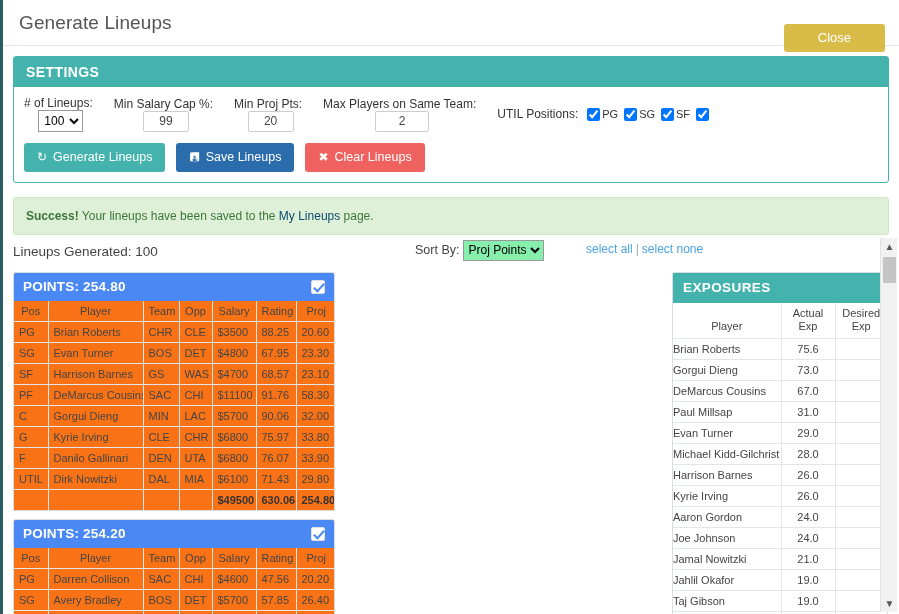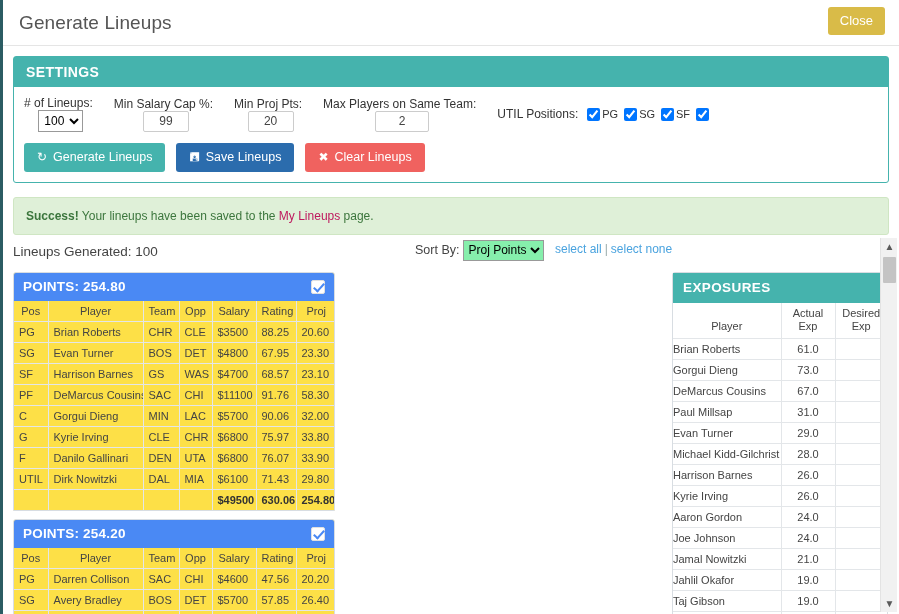--- a/index.html
+++ b/index.html
@@ -29,27 +29,27 @@
     position: relative;
   }
   .modal-title {
     font-size: 19px;
     font-weight: 400;
     color: #555555;
     letter-spacing: .1px;
   }
   .close-button {
     position: absolute;
-    right: 14px; top: 7px;
+    right: 14px; top: 24px;
     background: #d9bb48;
     color: #ffffff;
     border: none;
     border-radius: 3px;
     font-size: 13px;
-    padding: 7px 12px;
+    padding: 7px 34px;
     cursor: pointer;
     font-family: "Liberation Sans", sans-serif;
     line-height: 1.1;
   }
 
   
   .panel-wrap { padding: 10px 10px 0 10px; }
   .settings-panel {
     border: 1px solid #45b3ad;
     border-radius: 3px;
@@ -118,62 +118,62 @@
   .alert {
     margin: 14px 10px 0 10px;
     background: #dff0d8;
     border: 1px solid #cfe6c3;
     border-radius: 3px;
     color: #3c763d;
     font-size: 12px;
     padding: 11px 12px;
   }
   .alert b { font-weight: bold; }
-  .alert a { color: #be185d; text-decoration: none; }
+  .alert a { color: #0c4a6e; text-decoration: none; }
 
   
   .toolbar {
     display: flex; align-items: center;
     margin: 5px 10px 8px 10px;
     font-size: 13px; color: #444;
     position: relative;
     height: 24px;
   }
   .gen-count { font-size: 13.5px; color: #444; }
   .sort-wrap {
     position: absolute; left: 402px; top: 0;
     display: flex; align-items: center;
   }
   .sort-wrap label { margin-right: 4px; font-size: 12.5px; }
   .sort-select {
     height: 21px; font-size: 12px;
     font-family: "Liberation Sans", sans-serif;
     border: 1px solid #999; background: #86efac;
   }
-  .sel-links { position: absolute; left: 542px; top: 2px; font-size: 12px; }
+  .sel-links { position: absolute; left: 573px; top: 2px; font-size: 12px; }
   .sel-links a { color: #4aa3df; text-decoration: none; }
   .sel-links span.sep { color: #9aa; margin: 0 3px; }
 
   
   .content {
     display: flex;
     padding: 0 10px 0 10px;
     align-items: flex-start;
   }
   .lineups-col {
     width: 651px;
     display: flex; flex-wrap: wrap;
     gap: 0 8px;
   }
   .lineup-card {
     width: 322px;
     border: 1px solid #d8dde2;
     border-radius: 3px 3px 0 0;
     margin-bottom: 8px;
-    background: #fde047;
+    background: #f97316;
     overflow: hidden;
   }
   .lineup-head {
     background: #4a89f4;
     color: #fff;
     display: flex; align-items: center;
     justify-content: space-between;
     padding: 6px 9px;
     height: 28px;
   }
@@ -581,21 +581,21 @@
             </th>
             <th>
               <span>Desired</span><br>
               <span>Exp</span>
             </th>
           </tr>
         </thead>
         <tbody id="exposures-body">
             <tr>
               <td class="e-name">Brian Roberts</td>
-              <td class="e-actual">61.0</td>
+              <td class="e-actual">75.6</td>
               <td class="e-desired"></td>
             </tr>
             <tr>
               <td class="e-name">Gorgui Dieng</td>
               <td class="e-actual">73.0</td>
               <td class="e-desired"></td>
             </tr>
             <tr>
               <td class="e-name">DeMarcus Cousins</td>
               <td class="e-actual">67.0</td>

